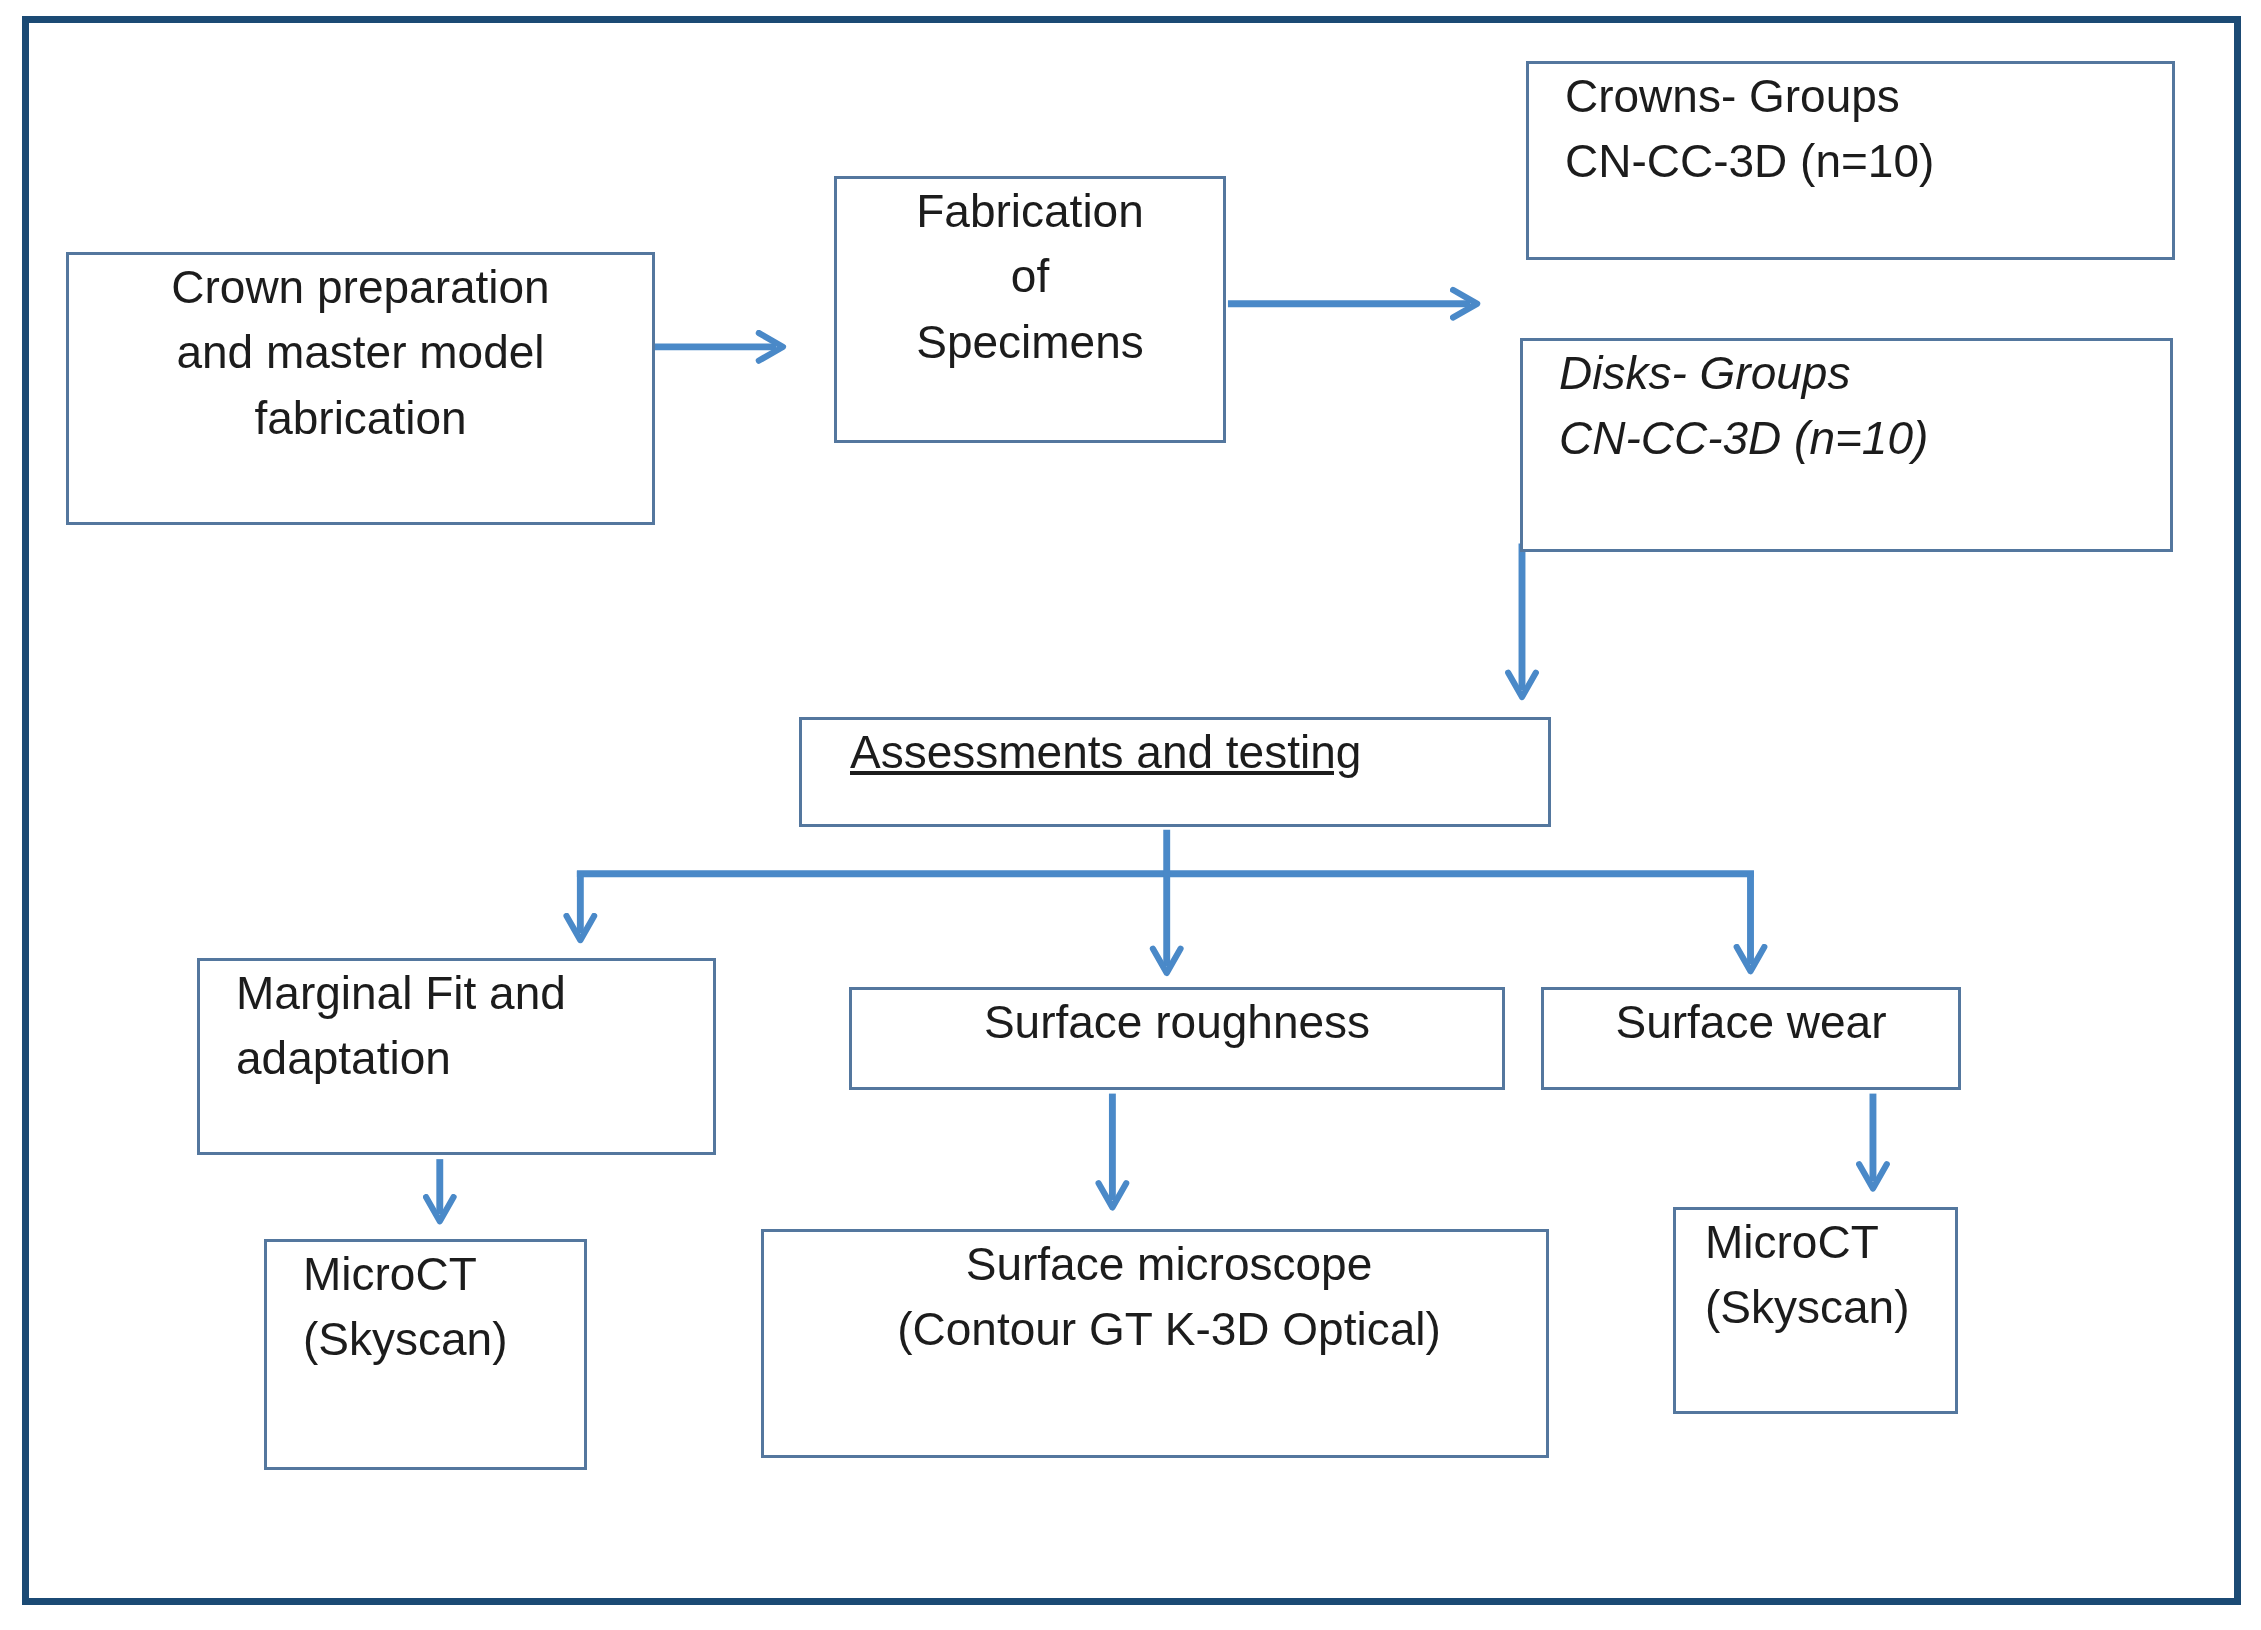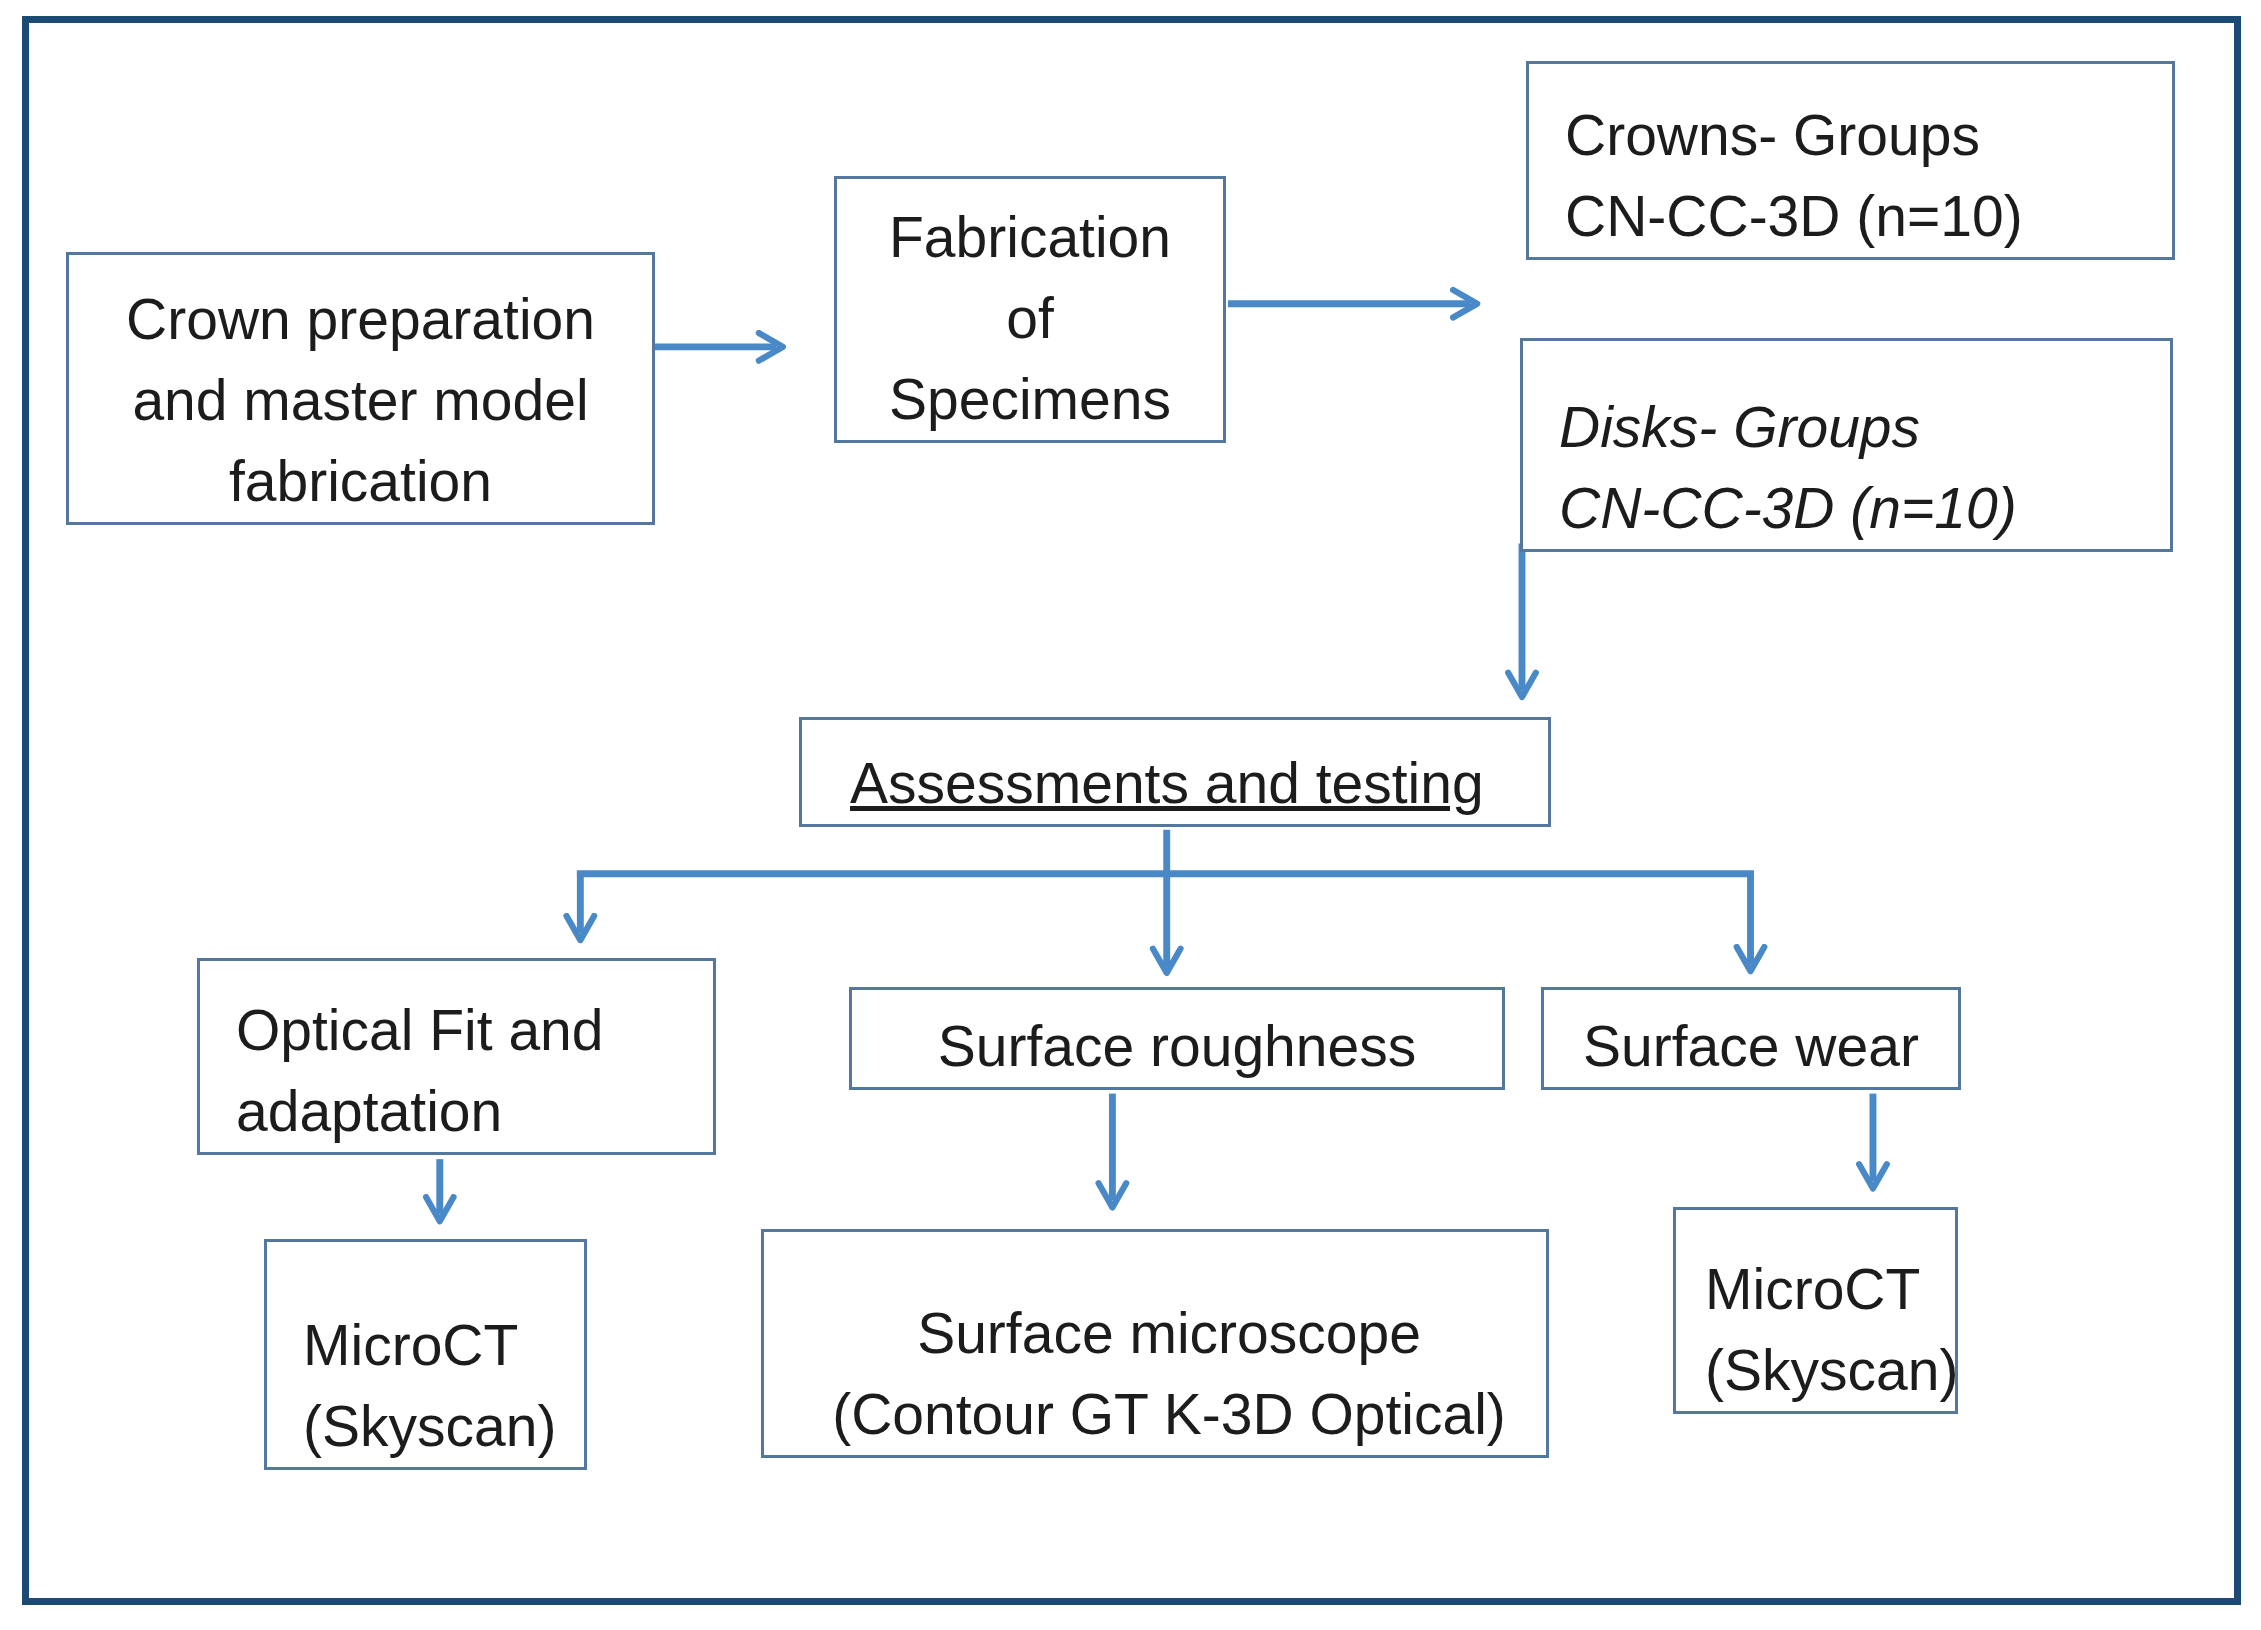--- a/index.html
+++ b/index.html
@@ -30,23 +30,23 @@
     width: 2261px;
     height: 1631px;
     pointer-events: none;
   }
   .box {
     position: absolute;
     box-sizing: border-box;
     border: 3.4px solid #54779e;
     background: #ffffff;
     display: flex;
-    align-items: flex-end;
+    align-items: flex-start;
     color: #1c1c1c;
-    font-size: 57px;
+    font-size: 46px;
     line-height: 1.42;
     white-space: pre-line;
   }
   .box.center {
     justify-content: center;
     text-align: center;
   }
   .box.left {
     justify-content: flex-start;
     text-align: left;
@@ -99,21 +99,21 @@
 <div class="box left" style="left:1520px; top:338px; width:653px; height:214px;font-style:italic;">
   <span class="label">Disks- Groups
 CN-CC-3D (n=10)</span>
 </div>
 
 <div class="box left" style="left:799px; top:717px; width:752px; height:110px; padding-left:48px;text-decoration:underline;">
   <span class="label">Assessments and testing</span>
 </div>
 
 <div class="box left" style="left:197px; top:958px; width:519px; height:197px;">
-  <span class="label">Optical Fit and
+  <span class="label">Marginal Fit and
 adaptation</span>
 </div>
 
 <div class="box center" style="left:849px; top:987px; width:656px; height:103px;">
   <span class="label">Surface roughness</span>
 </div>
 
 <div class="box center" style="left:1541px; top:987px; width:420px; height:103px;">
   <span class="label">Surface wear</span>
 </div>

